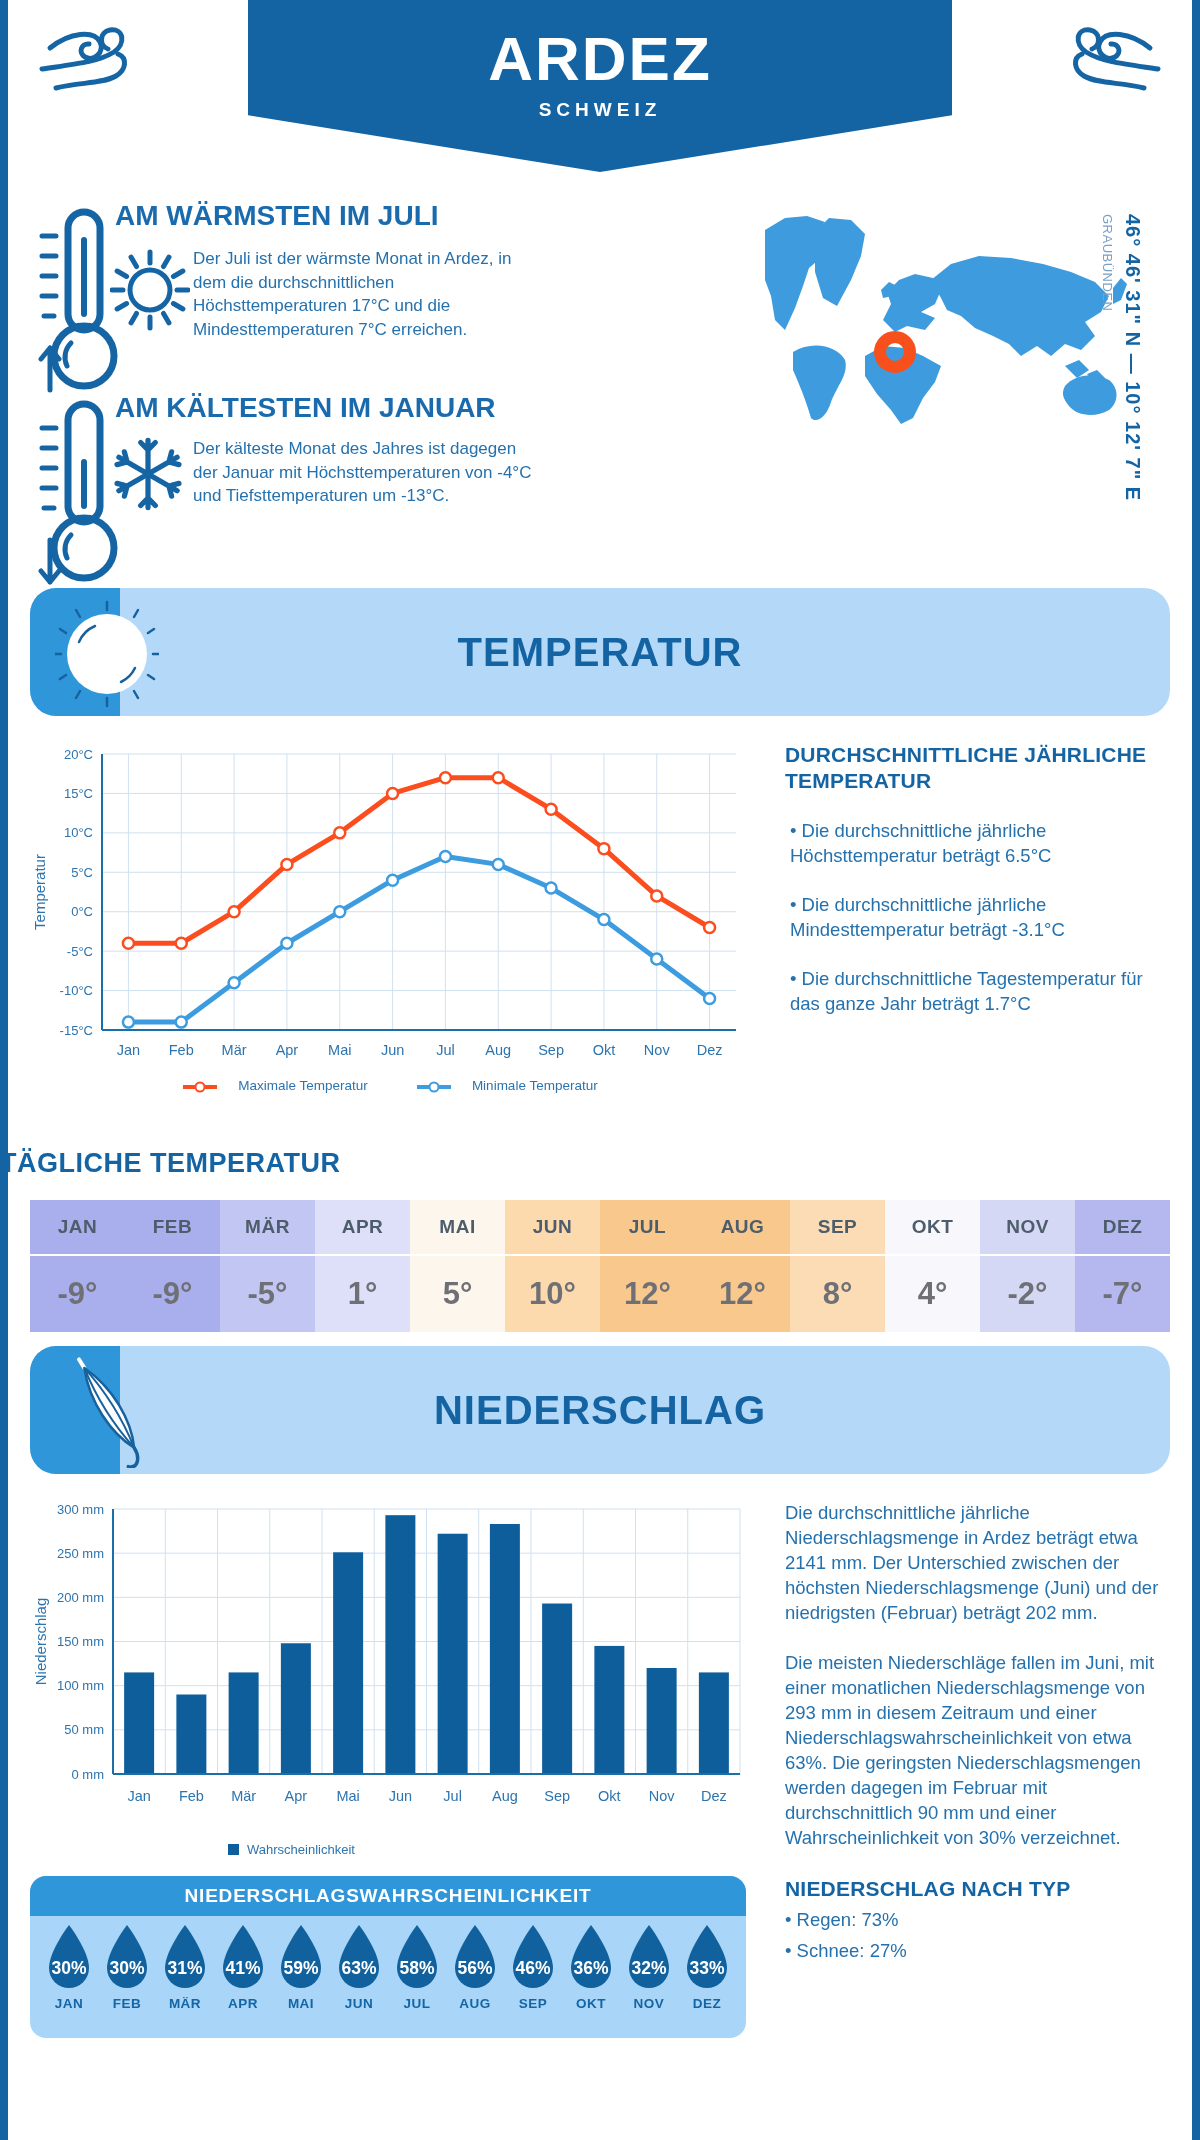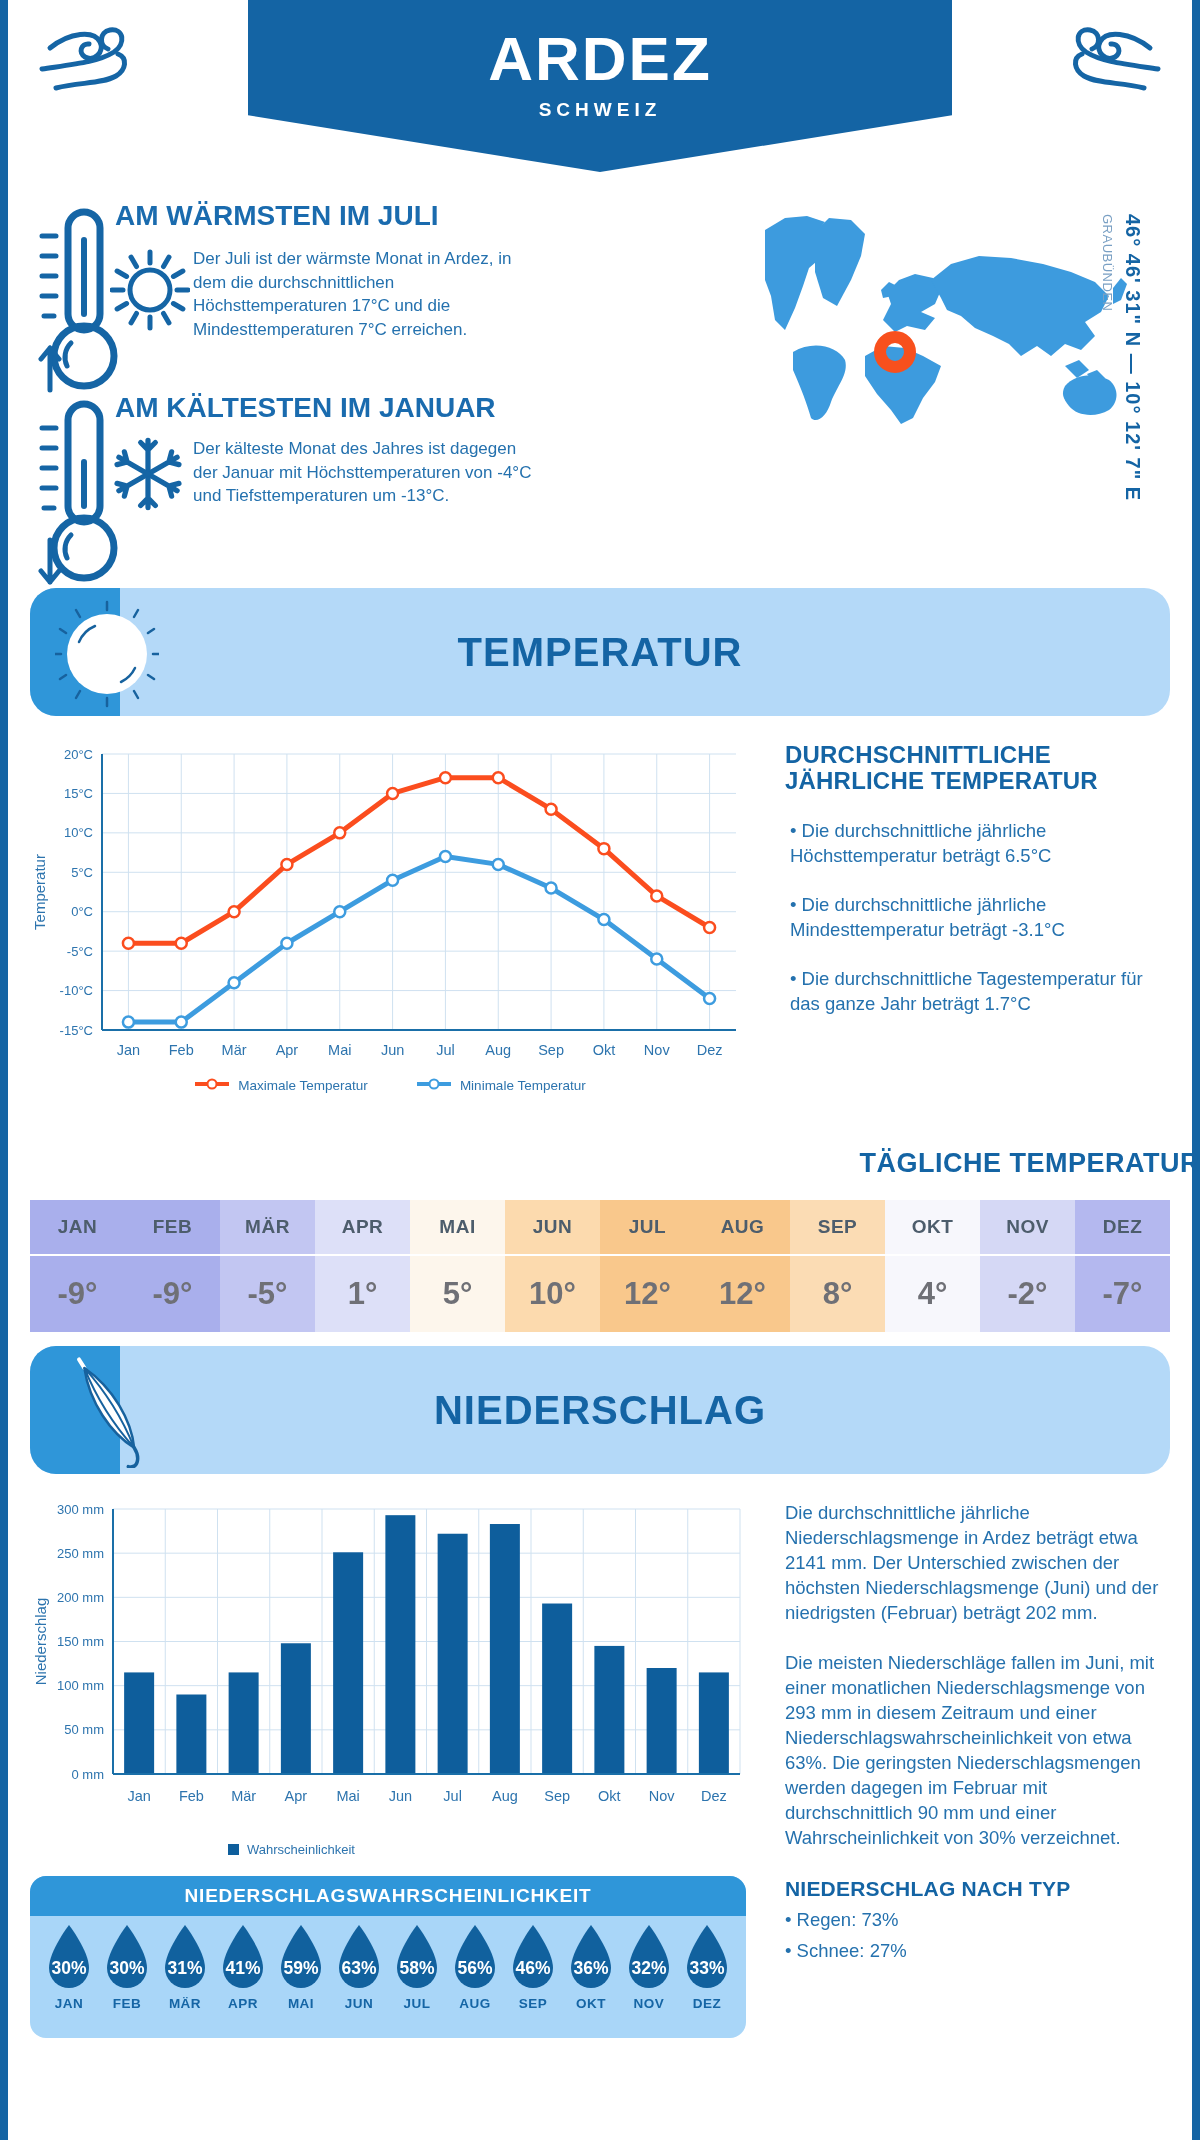--- a/index.html
+++ b/index.html
@@ -30,39 +30,39 @@
   .sec-cap{position:absolute;left:0;top:0;width:90px;height:100%;background:#2f96d9;border-radius:26px 0 0 26px}
   .sec-title{position:absolute;inset:0;display:flex;align-items:center;justify-content:center;
     font-size:40px;font-weight:700;color:#1464a4;letter-spacing:1px}
 
   
   .chart{position:absolute}
   svg text{font-family:"Liberation Sans","DejaVu Sans",sans-serif}
 
   .legend{position:absolute;left:30px;top:1078px;width:720px;display:flex;justify-content:center;gap:48px;
     font-size:13.5px;color:#2d74ae}
-  .legend .item{display:flex;align-items:flex-start;gap:8px}
+  .legend .item{display:flex;align-items:flex-end;gap:20px}
 
   .bar-legend{position:absolute;left:228px;top:1842px;display:flex;align-items:center;gap:8px;
     font-size:13px;color:#2d74ae}
   .bar-legend .sq{width:11px;height:11px;background:#0e5e9c}
 
   
   .stats{position:absolute;left:785px;top:742px;width:392px;color:#2471ae}
-  .stats h3{margin:0;font-size:24px;line-height:26px;font-weight:700;color:#1464a4;letter-spacing:0.2px}
+  .stats h3{margin:0;font-size:21px;line-height:26px;font-weight:700;color:#1464a4;letter-spacing:0.2px}
   .stats p{margin:24px 5px 0;font-size:18.5px;line-height:25px}
 
   .precip-col{position:absolute;left:785px;top:1500px;width:392px;color:#2471ae}
   .precip-col p{margin:0;font-size:18.5px;line-height:25px}
   .precip-col p.second{margin-top:25px}
   .precip-col h4{margin:27px 0 6px;font-size:21px;font-weight:700;color:#1464a4;letter-spacing:0.2px}
   .precip-col .tb{margin-top:6px;font-size:18.5px;line-height:25px}
 
   
-  .daily-title{position:absolute;left:0;top:1148px;width:1200px;text-align:right;
+  .daily-title{position:absolute;left:0;top:1148px;width:1200px;text-align:left;
     font-size:27px;font-weight:700;color:#1464a4;letter-spacing:0.5px}
   .daily-table{position:absolute;left:30px;top:1200px;width:1140px;height:132px;display:flex}
   .dcell{flex:1;display:flex;flex-direction:column}
   .dmonth{height:56px;display:flex;align-items:center;justify-content:center;font-weight:700;
     font-size:19px;color:#4d5d6c;border-bottom:2px solid #fff;letter-spacing:0.5px}
   .dval{flex:1;display:flex;align-items:center;justify-content:center;font-weight:700;font-size:31px;color:#6f7076}
 
   
   .prob-box{position:absolute;left:30px;top:1876px;width:716px;height:162px;background:#a9d6f8;border-radius:16px}
   .prob-head{height:40px;background:#2f96d9;border-radius:16px 16px 0 0;display:flex;align-items:center;

